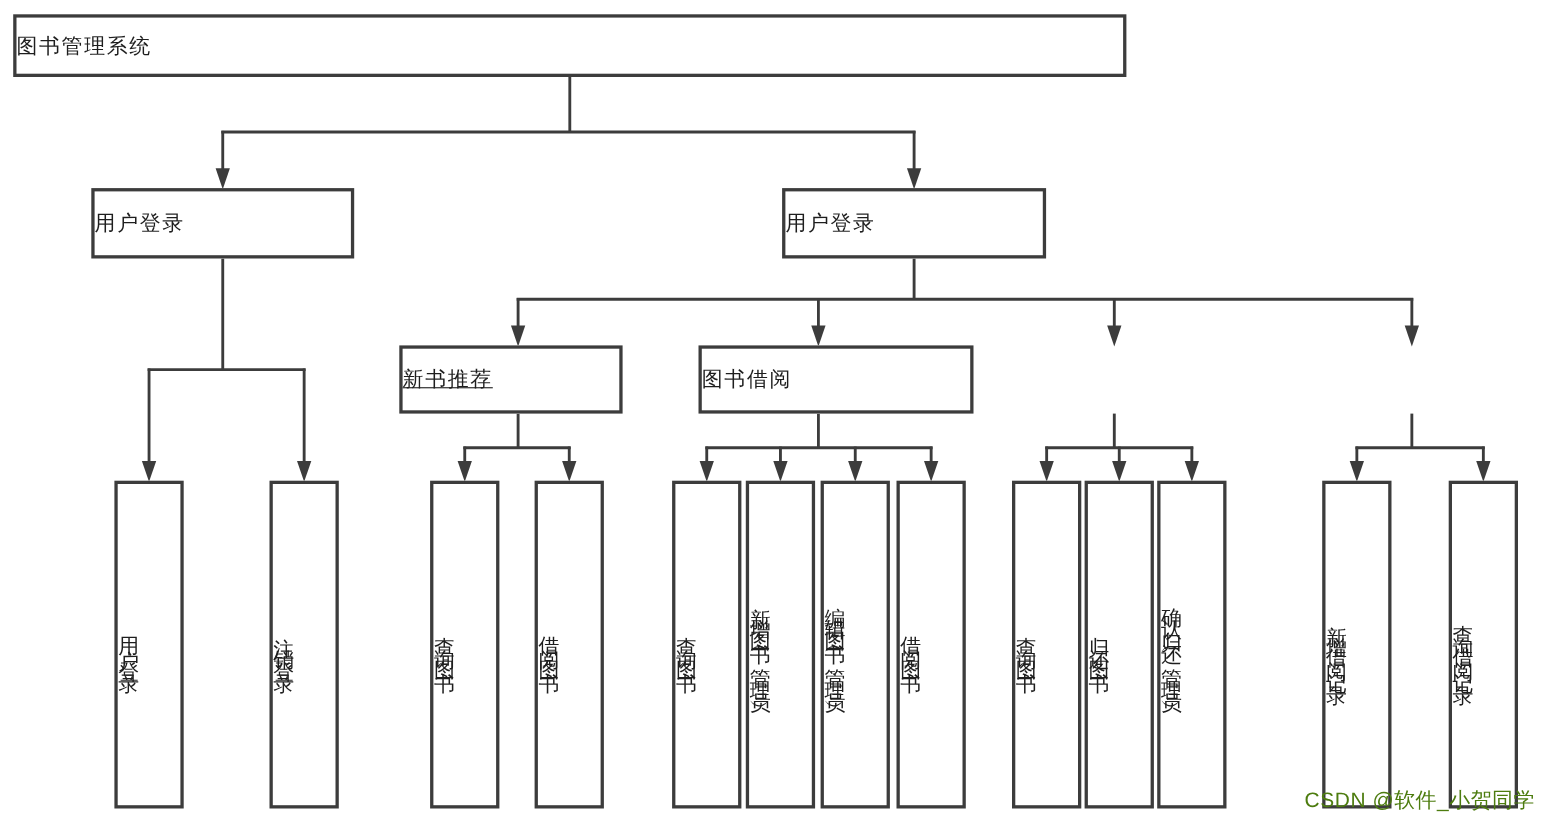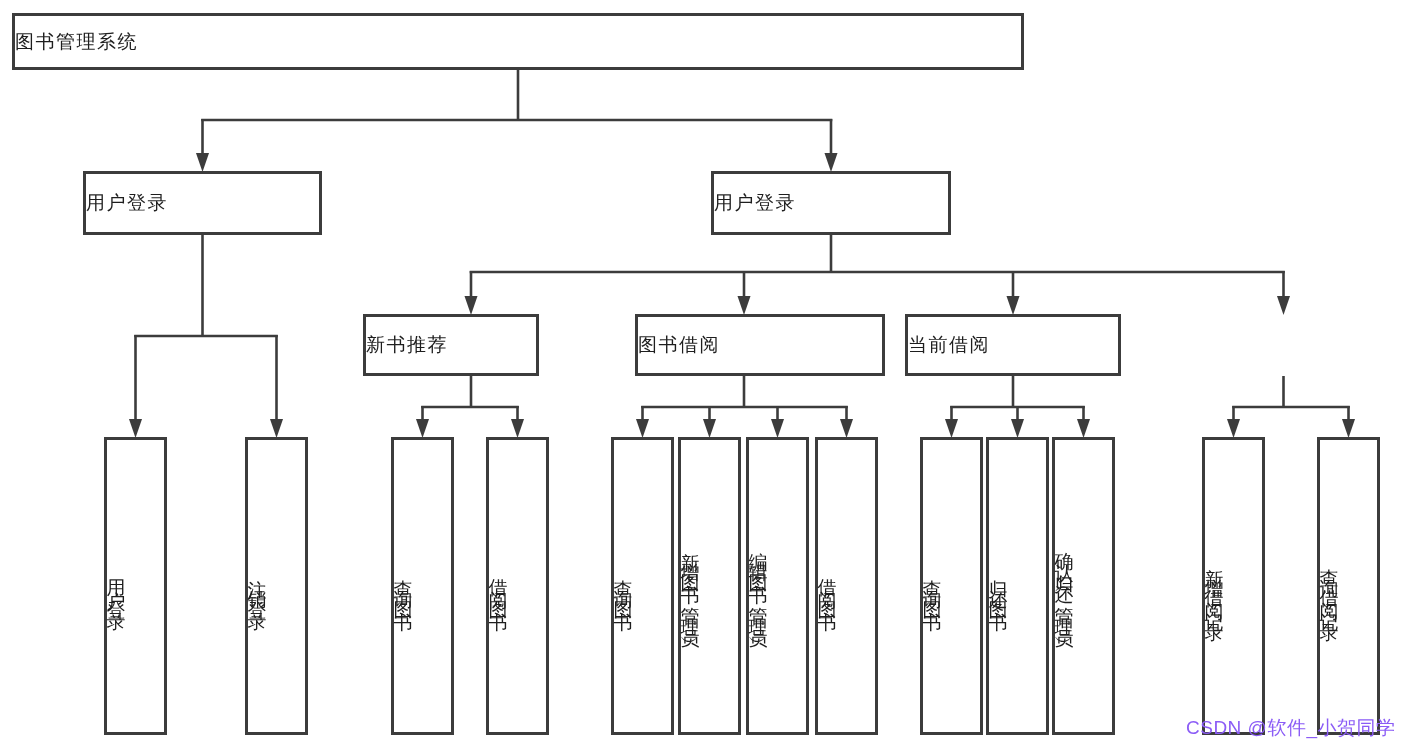--- a/index.html
+++ b/index.html
@@ -96,38 +96,35 @@
       <polygon points="1011,419 1024,419 1017.5,438" fill="#3c3c3c"></polygon>
       <line x1="1083.5" y1="406" x2="1083.5" y2="422" stroke="#3c3c3c" stroke-width="2.6"></line>
       <polygon points="1077,419 1090,419 1083.5,438" fill="#3c3c3c"></polygon>
       <line x1="1283.5" y1="376" x2="1283.5" y2="407" stroke="#3c3c3c" stroke-width="2.6"></line>
       <line x1="1232.2" y1="407" x2="1349.8" y2="407" stroke="#3c3c3c" stroke-width="2.6"></line>
       <line x1="1233.5" y1="406" x2="1233.5" y2="422" stroke="#3c3c3c" stroke-width="2.6"></line>
       <polygon points="1227,419 1240,419 1233.5,438" fill="#3c3c3c"></polygon>
       <line x1="1348.5" y1="406" x2="1348.5" y2="422" stroke="#3c3c3c" stroke-width="2.6"></line>
       <polygon points="1342,419 1355,419 1348.5,438" fill="#3c3c3c"></polygon>
     </svg>
-  <div class="watermark" style="color: #8b5cf6;">CSDN @软件_小贺同学</div>
+  <div class="watermark" style="color: #4d7c0f;">CSDN @软件_小贺同学</div>
 <div class="node horizontal" style="left: 12px; top: 13px; width: 1012px; height: 57px; border-color: rgb(60, 60, 60); color: rgb(30, 30, 30);">
       <span class="lbl">图书管理系统</span>
     </div>
     <div class="node horizontal" style="left: 83px; top: 171px; width: 239px; height: 64px; border-color: rgb(60, 60, 60); color: rgb(30, 30, 30);">
       <span class="lbl">用户登录</span>
     </div>
     <div class="node horizontal" style="left: 711px; top: 171px; width: 240px; height: 64px; border-color: rgb(60, 60, 60); color: rgb(30, 30, 30);">
       <span class="lbl">用户登录</span>
     </div>
-    <div class="node horizontal" style="left: 363px; top: 314px; width: 176px; height: 62px; border-color: rgb(60, 60, 60); color: rgb(30, 30, 30);">
+    <div class="node horizontal" style="left: 363px; top: 314px; width: 203px; height: 62px; border-color: rgb(60, 60, 60); color: rgb(30, 30, 30); text-decoration: underline;">
       <span class="lbl">新书推荐</span>
     </div>
     <div class="node horizontal" style="left: 635px; top: 314px; width: 250px; height: 62px; border-color: rgb(60, 60, 60); color: rgb(30, 30, 30);">
       <span class="lbl">图书借阅</span>
-    </div>
-    <div class="node horizontal" style="left: 905px; top: 314px; width: 216px; height: 62px; border-color: rgb(60, 60, 60); color: rgb(30, 30, 30);">
-      <span class="lbl">当前借阅</span>
     </div>
     <div class="node vertical" style="left: 104px; top: 437px; width: 63px; height: 298px; border-color: rgb(60, 60, 60); color: rgb(30, 30, 30);">
       <span class="lbl">用户登录</span>
     </div>
     <div class="node vertical" style="left: 245px; top: 437px; width: 63px; height: 298px; border-color: rgb(60, 60, 60); color: rgb(30, 30, 30);">
       <span class="lbl">注销登录</span>
     </div>
     <div class="node vertical" style="left: 391px; top: 437px; width: 63px; height: 298px; border-color: rgb(60, 60, 60); color: rgb(30, 30, 30);">
       <span class="lbl">查询图书</span>
     </div>

